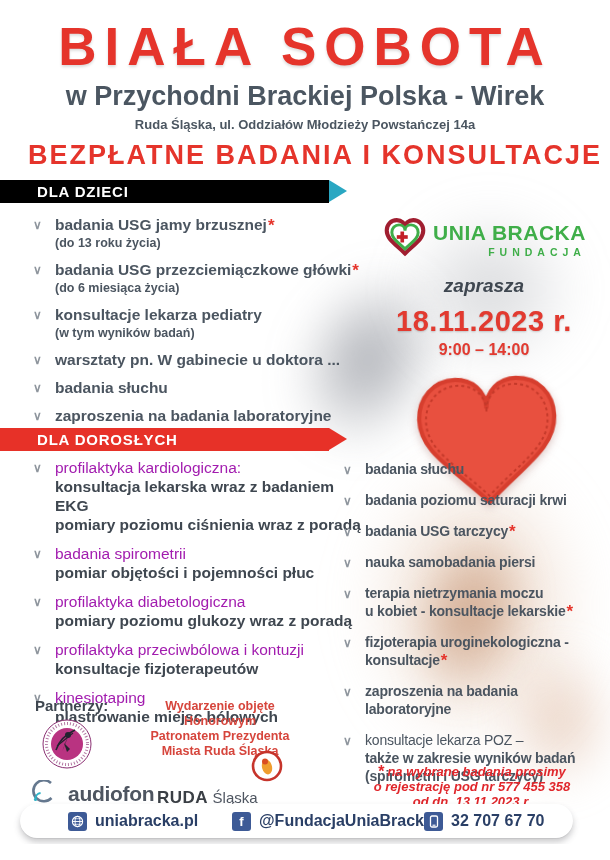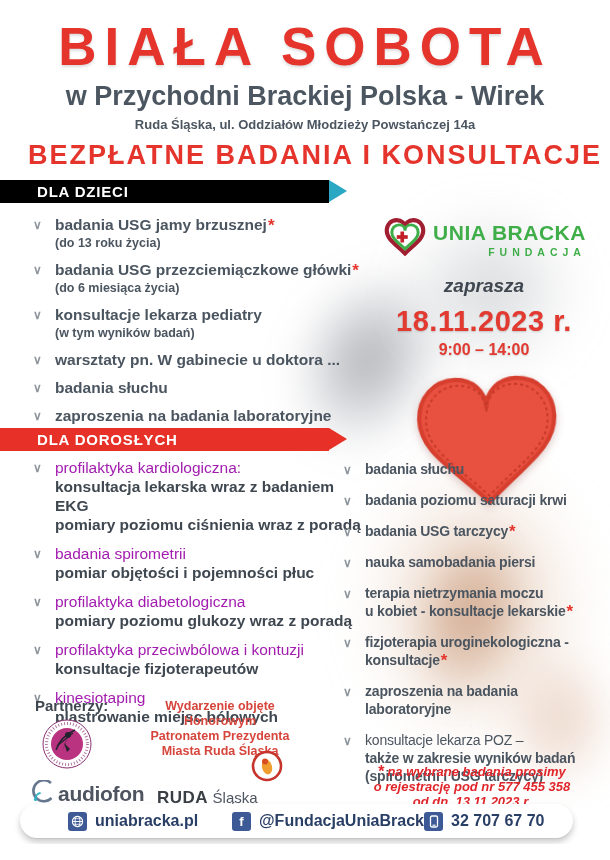--- a/index.html
+++ b/index.html
@@ -65,21 +65,21 @@
   .date{margin-top:8px;font-size:29px;font-weight:800;color:#e23a30;letter-spacing:.5px;
         text-shadow:0 1px 2px rgba(0,0,0,.18);white-space:nowrap;}
   .hours{margin-top:3px;font-size:16px;font-weight:800;color:#e23a30;
         text-shadow:0 1px 2px rgba(0,0,0,.15);}
   
   .heart{position:absolute;left:400px;top:362px;transform:rotate(-2deg);
          filter:drop-shadow(0 3px 4px rgba(120,40,30,.25));}
   
   .partners-label{left:35px;top:697px;font-size:15px;font-weight:700;color:#3f4750;}
   .amazonki{left:42px;top:719px;}
-  .audiofon{left:30px;top:780px;display:flex;align-items:center;gap:2px;}
+  .audiofon{left:30px;top:780px;display:flex;align-items:center;gap:12px;}
   .audiofon-text{font-size:21px;font-weight:700;color:#4e5560;letter-spacing:-.3px;}
   .patronage{left:145px;top:699px;width:150px;text-align:center;
              font-size:12.5px;font-weight:700;color:#d6453c;line-height:15px;}
   .ruda{left:155px;top:750px;width:130px;height:62px;}
   .ruda-circle{position:absolute;right:2px;top:0;}
   .ruda-text{position:absolute;left:2px;bottom:4px;white-space:nowrap;}
   .ruda-bold{font-size:17px;font-weight:800;color:#3a3f45;letter-spacing:.5px;}
   .ruda-light{font-size:15px;font-weight:400;color:#4e5560;}
   
   .note{left:352px;top:764px;width:240px;text-align:center;color:#e0262b;

